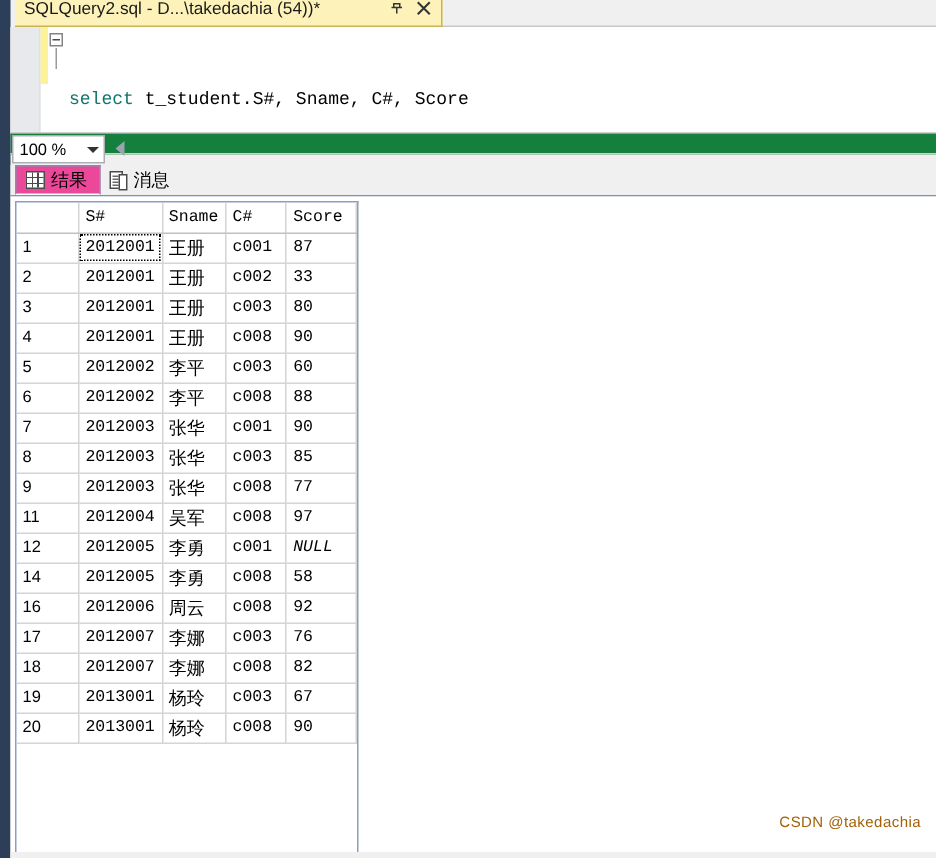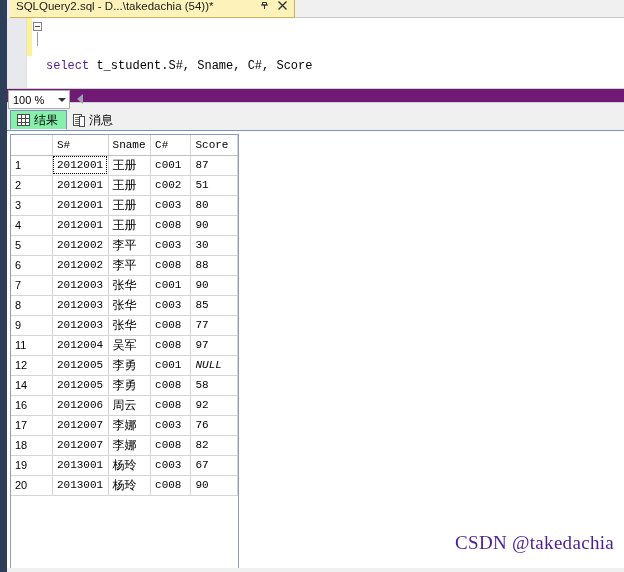--- a/index.html
+++ b/index.html
@@ -133,28 +133,28 @@
     position: absolute;
     left: 39px; top: 1px;
     right: 0;
     font-family: "Liberation Mono", monospace;
     font-size: 12px;
     line-height: 19px;
     white-space: pre;
     color: #000000;
   }
   .code-line { height: 19px; }
-  .kw { color: #4c1d95; }
+  .kw { color: #0f766e; }
 
   
   .zoom-bar {
     position: absolute;
     left: 7px; top: 89px;
     width: 617px; height: 14px;
-    background: #701a75;
+    background: #15803d;
     border-bottom: 1px solid #cfcfcf;
     box-sizing: border-box;
     display: flex;
     align-items: center;
   }
   .zoom-combo {
     position: absolute;
     left: 1px; top: 1px;
     width: 62px; height: 19px;
     background: #ffffff;
@@ -205,21 +205,21 @@
     display: flex;
     align-items: center;
     gap: 4px;
     padding: 0 8px 0 6px;
     font-size: 12px;
     color: #000;
     box-sizing: border-box;
     cursor: default;
   }
   .res-tab.active {
-    background: #86efac;
+    background: #ec4899;
     border: 1px solid #7a92b5;
     border-bottom: 1px solid #ffffff;
     position: relative;
     z-index: 2;
   }
   .res-tab.inactive { background: transparent; }
 
   .grid-icon {
     width: 13px; height: 12px;
     border: 1px solid #4a4a4a;
@@ -331,23 +331,23 @@
   td.null-cell {
     background: #ffffe0;
     font-style: italic;
   }
 
   
   .watermark {
     position: absolute;
     right: 10px;
     bottom: 18px;
-    font-size: 19px;
-    color: #4c1d95;
-    font-family: Liberation Serif, serif;
+    font-size: 10px;
+    color: #a16207;
+    font-family: Liberation Sans, sans-serif;
     letter-spacing: 0.3px;
     user-select: none;
   }
   .bottom-strip {
     position: absolute;
     left: 7px; bottom: 0;
     width: 617px; height: 4px;
     background: #f0f0f0;
   }
 </style>
@@ -438,42 +438,42 @@
               <td class="selected-cell">2012001</td>
               <td class="cn">王册</td>
               <td>c001</td>
               <td>87</td>
             </tr>
             <tr>
               <td class="rownum">2</td>
               <td>2012001</td>
               <td class="cn">王册</td>
               <td>c002</td>
-              <td>51</td>
+              <td>33</td>
             </tr>
             <tr>
               <td class="rownum">3</td>
               <td>2012001</td>
               <td class="cn">王册</td>
               <td>c003</td>
               <td>80</td>
             </tr>
             <tr>
               <td class="rownum">4</td>
               <td>2012001</td>
               <td class="cn">王册</td>
               <td>c008</td>
               <td>90</td>
             </tr>
             <tr>
               <td class="rownum">5</td>
               <td>2012002</td>
               <td class="cn">李平</td>
               <td>c003</td>
-              <td>30</td>
+              <td>60</td>
             </tr>
             <tr>
               <td class="rownum">6</td>
               <td>2012002</td>
               <td class="cn">李平</td>
               <td>c008</td>
               <td>88</td>
             </tr>
             <tr>
               <td class="rownum">7</td>

